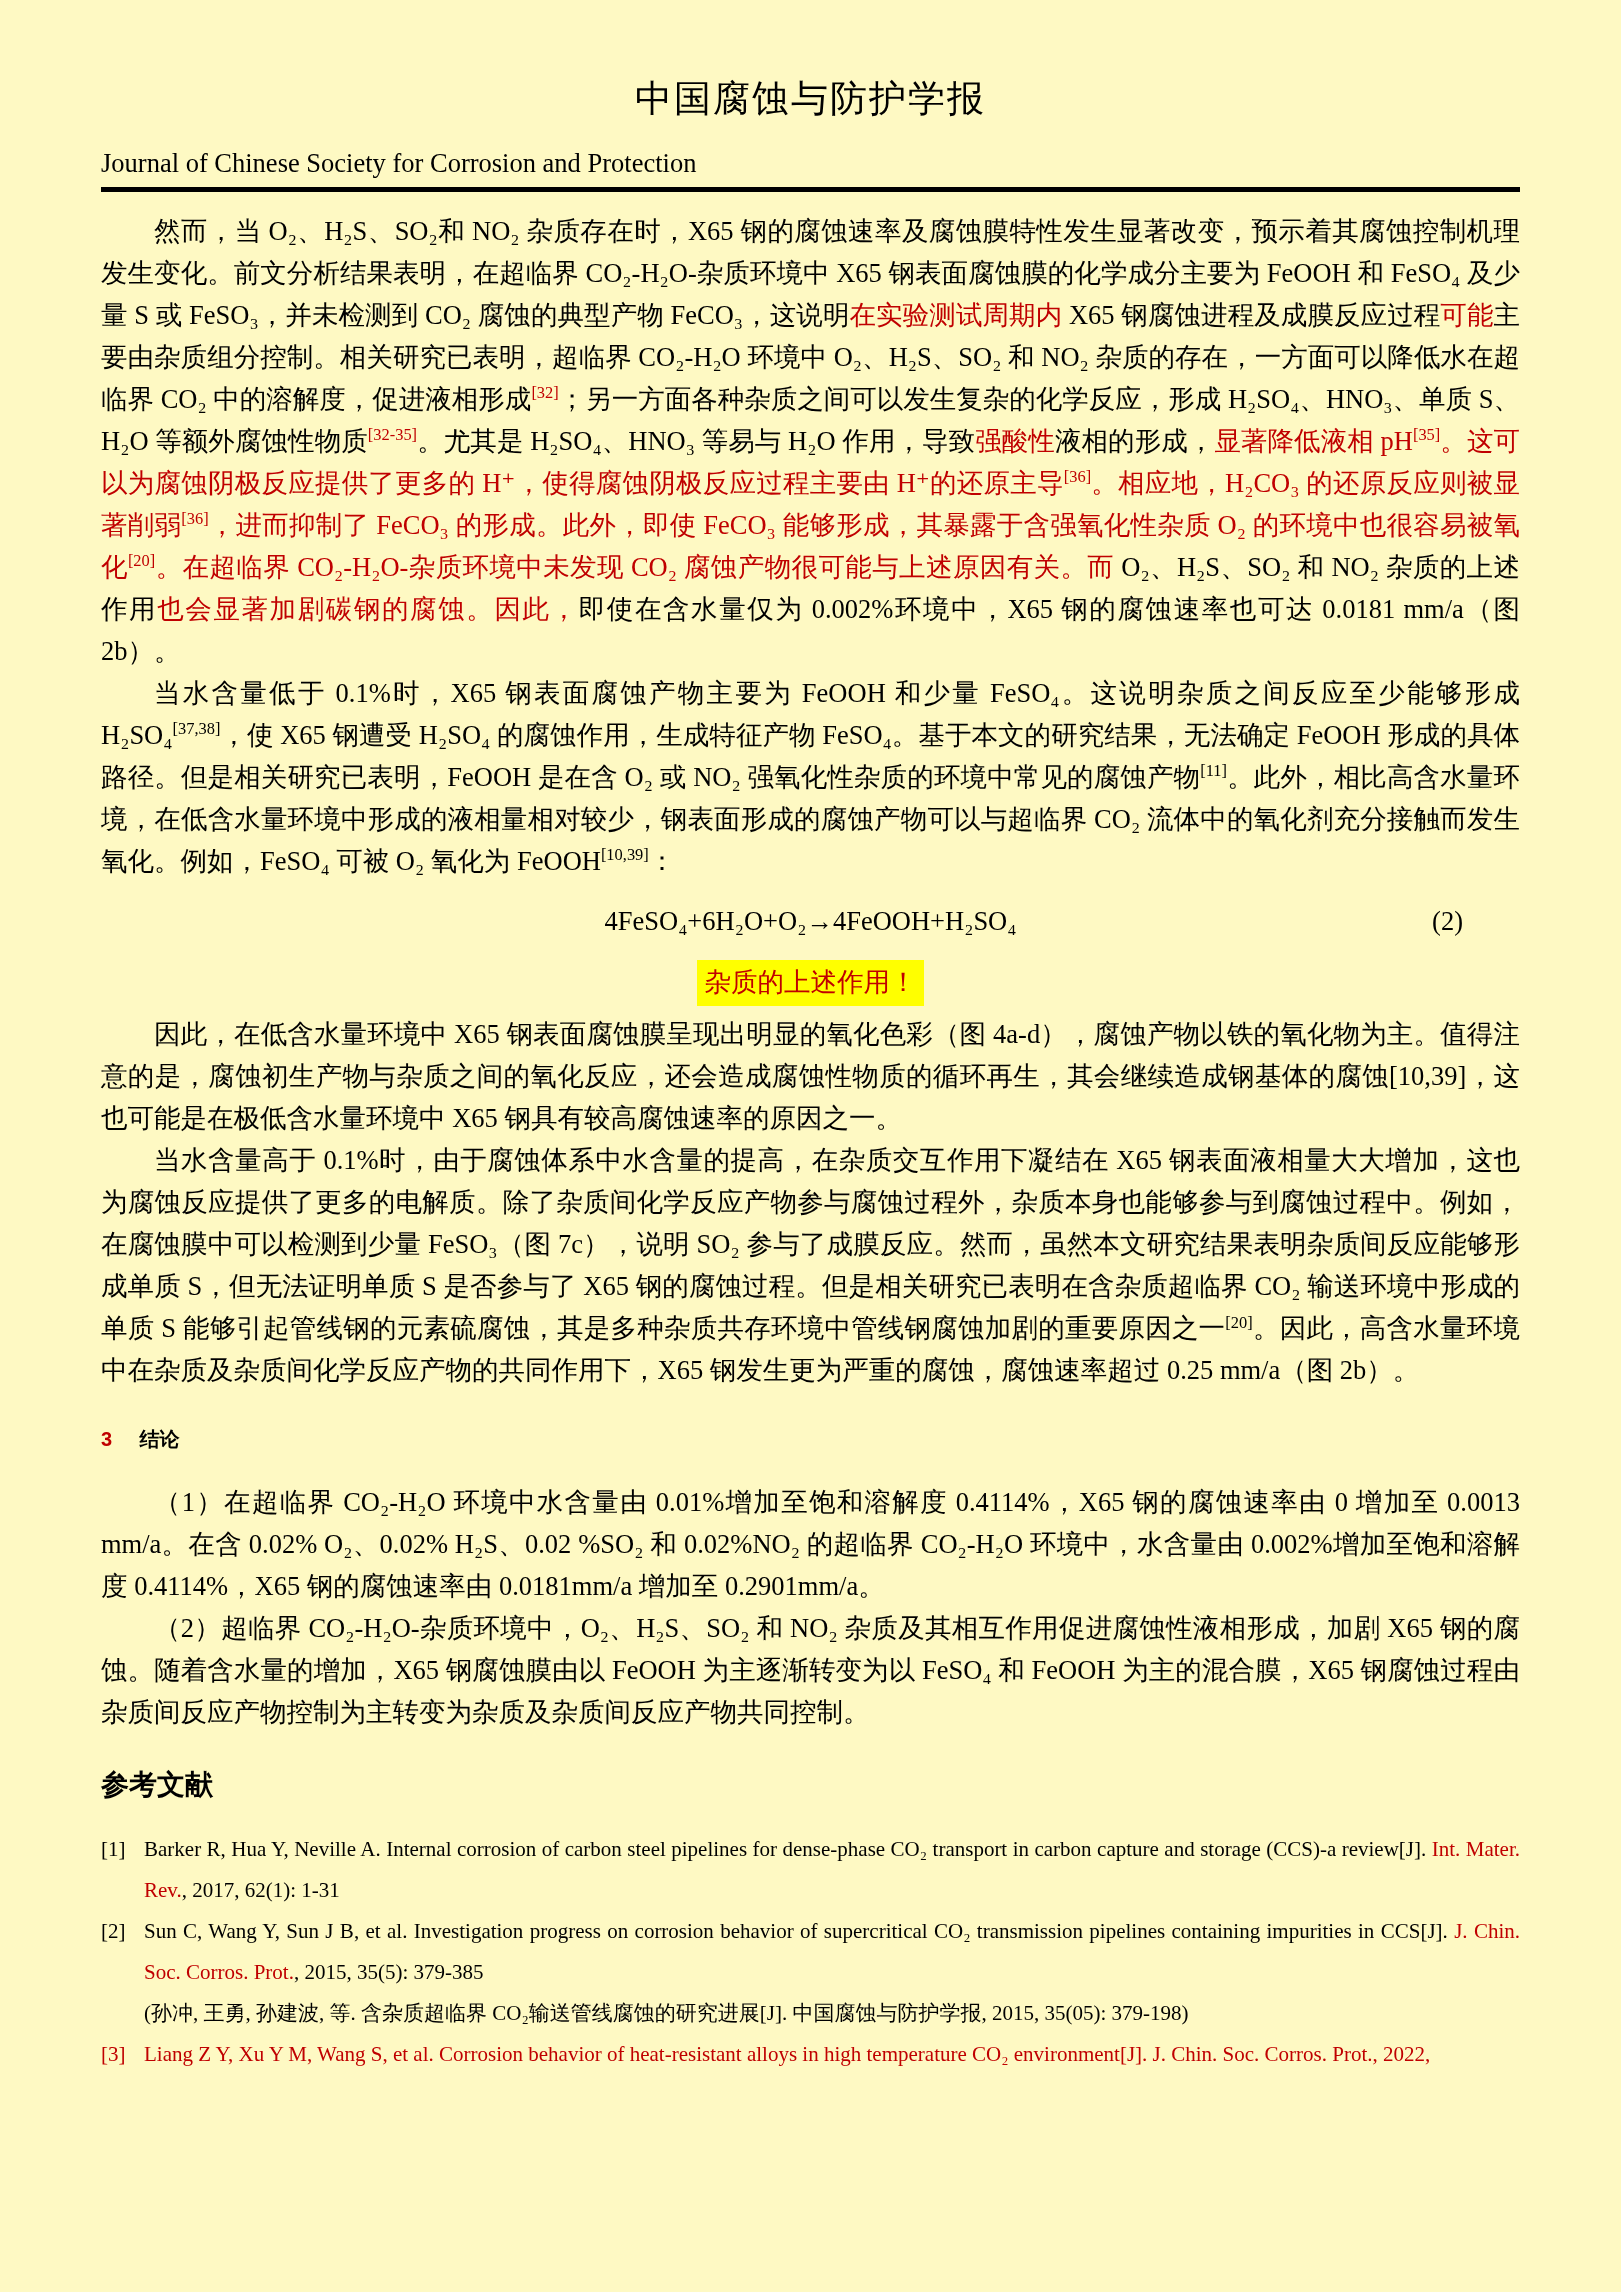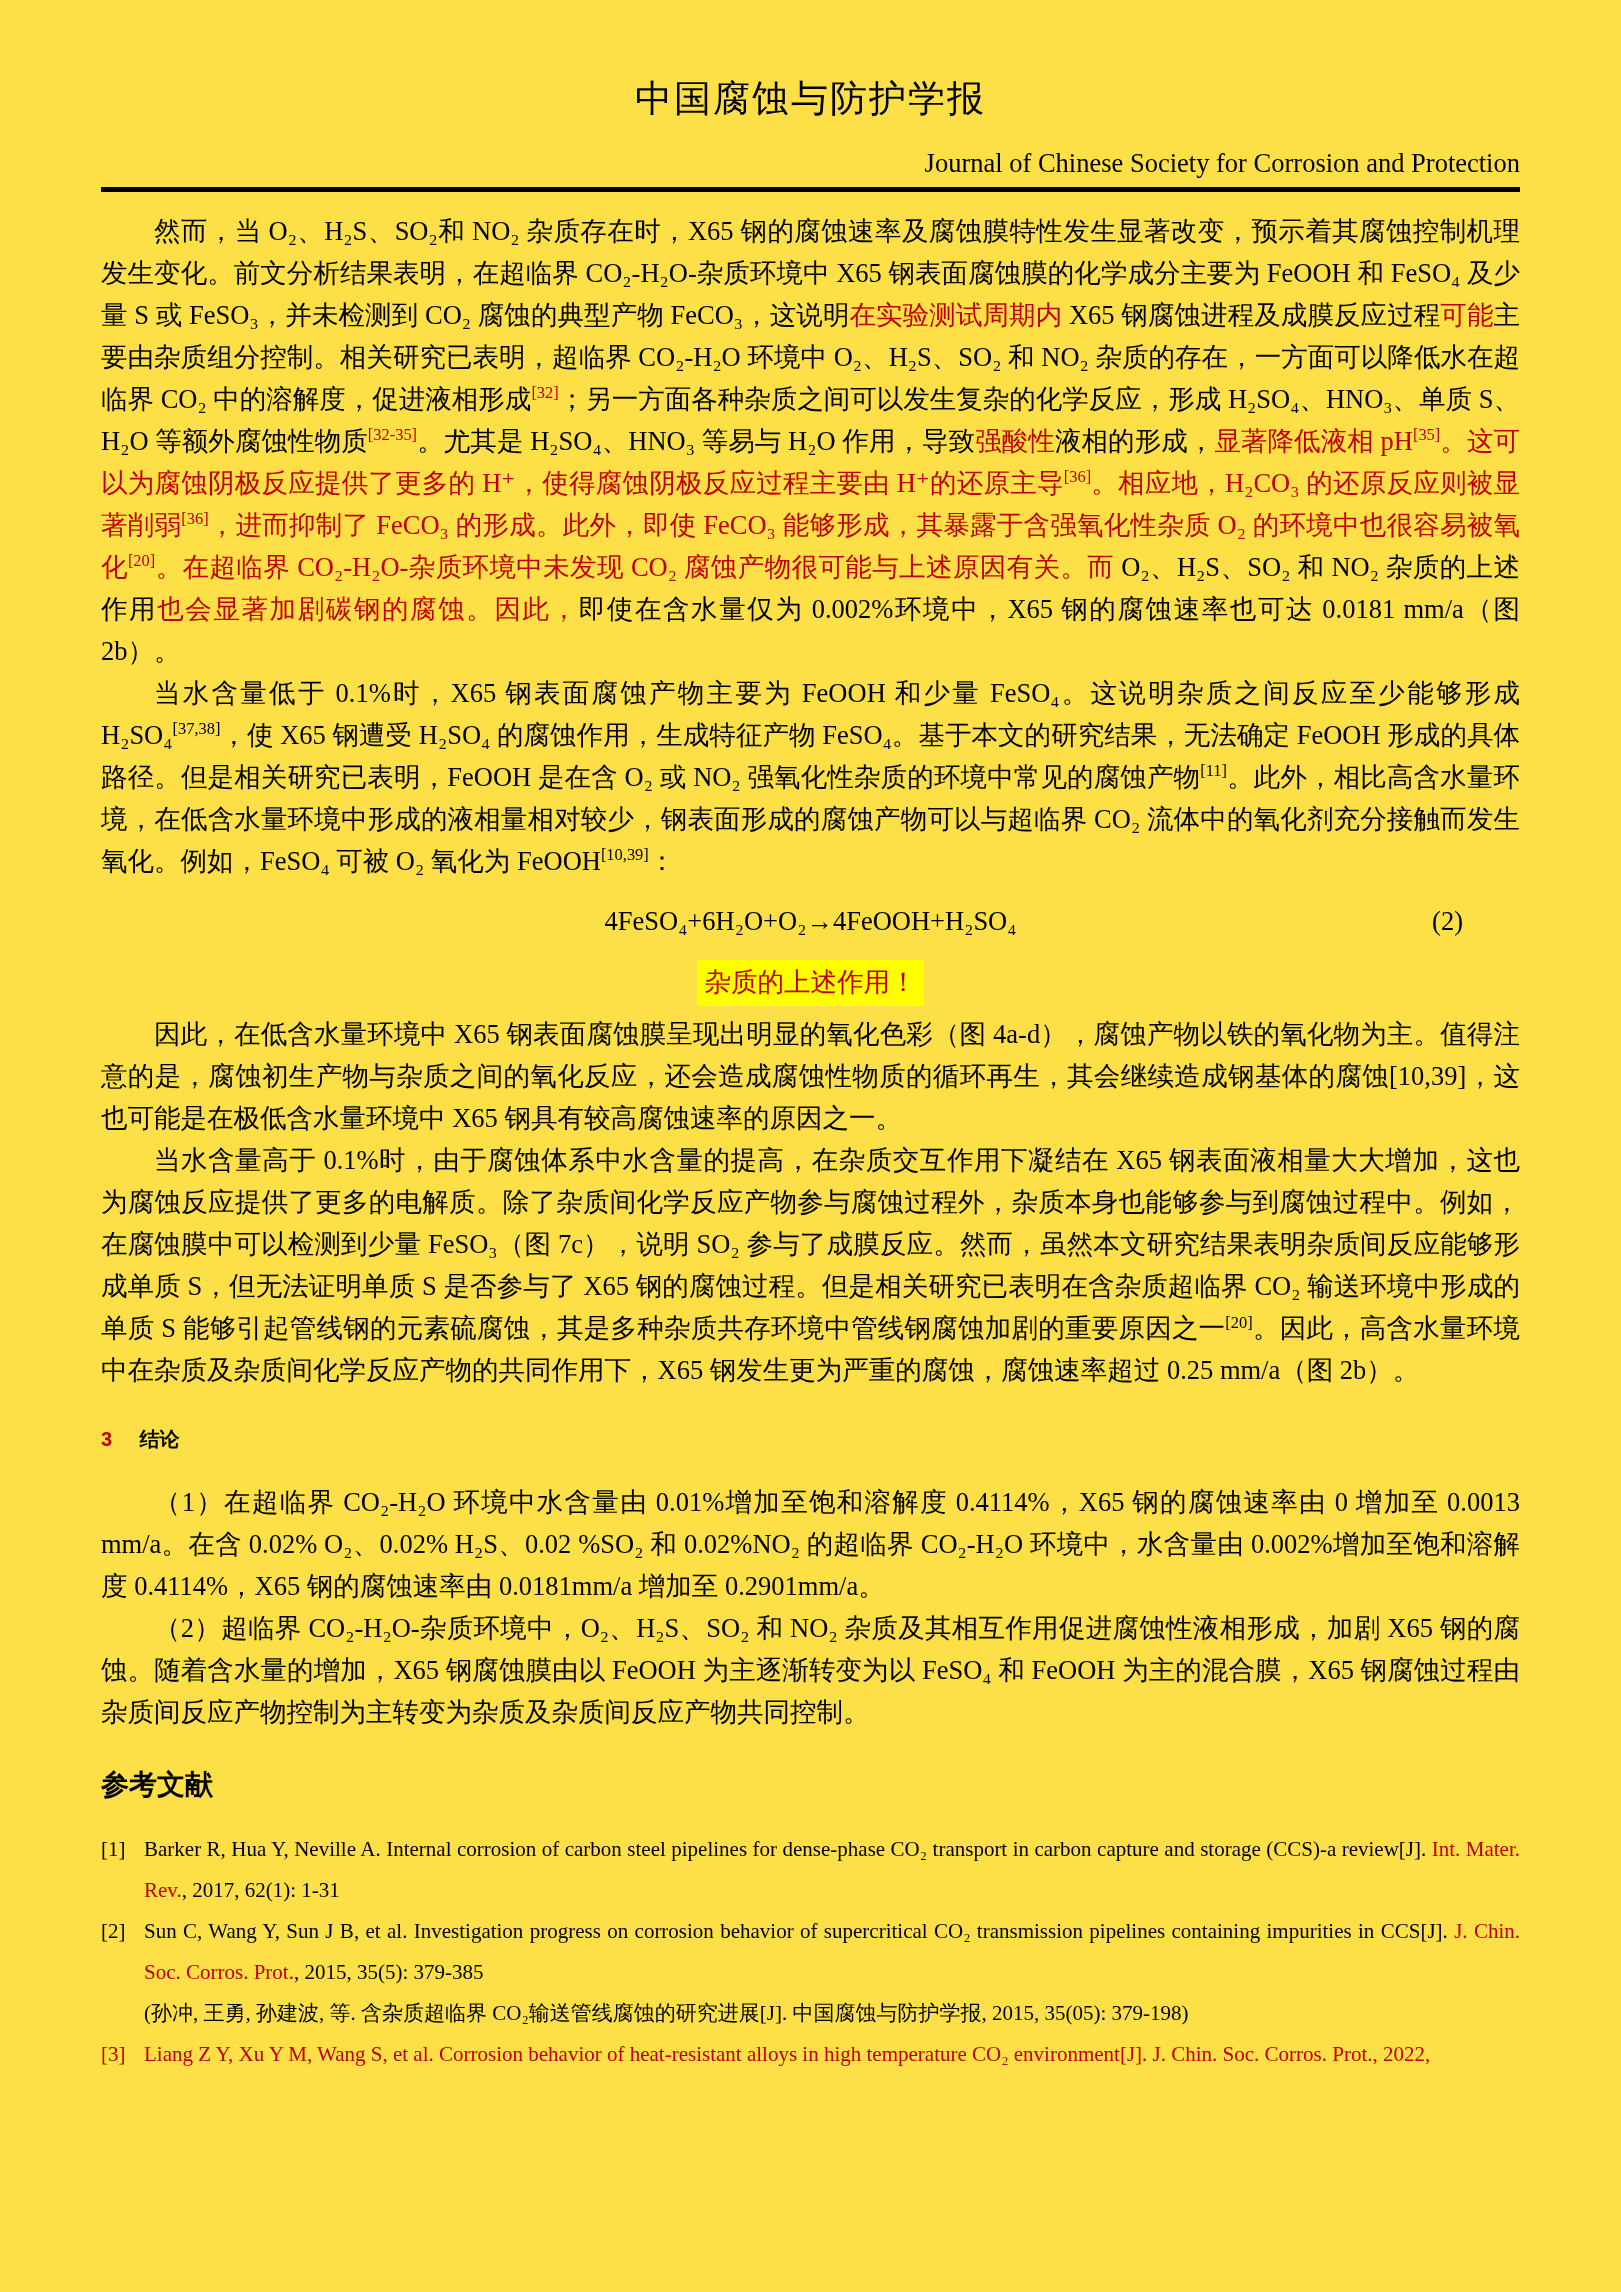--- a/index.html
+++ b/index.html
@@ -1,38 +1,38 @@
 <!DOCTYPE html>
 <html><head>
 <meta charset="utf-8">
 <style>
   html,body{margin:0;padding:0;background:#ffffff;}
   .page{
     position:relative;
     width:1621px;
     height:2293px;
     margin:0 auto;
-    background:#fde047;
+    background:#fef9c3;
     overflow:hidden;
     font-family:"Liberation Serif","DejaVu Serif",serif;
     color:#000;
   }
   .content{
     margin:0 101px;
     width:1419px;
   }
   .journal-title{
     padding-top:74px;
     text-align:center;
     font-size:37px;
     letter-spacing:2px;
   }
   .journal-subtitle{
     margin-top:23.5px;
-    text-align:right;
+    text-align:left;
     font-size:26.5px;
   }
   .header-rule{
     margin-top:8.8px;
     height:4.9px;
     background:#000;
   }
   .doc{
     margin-top:17.6px;
     font-size:26.5px;

